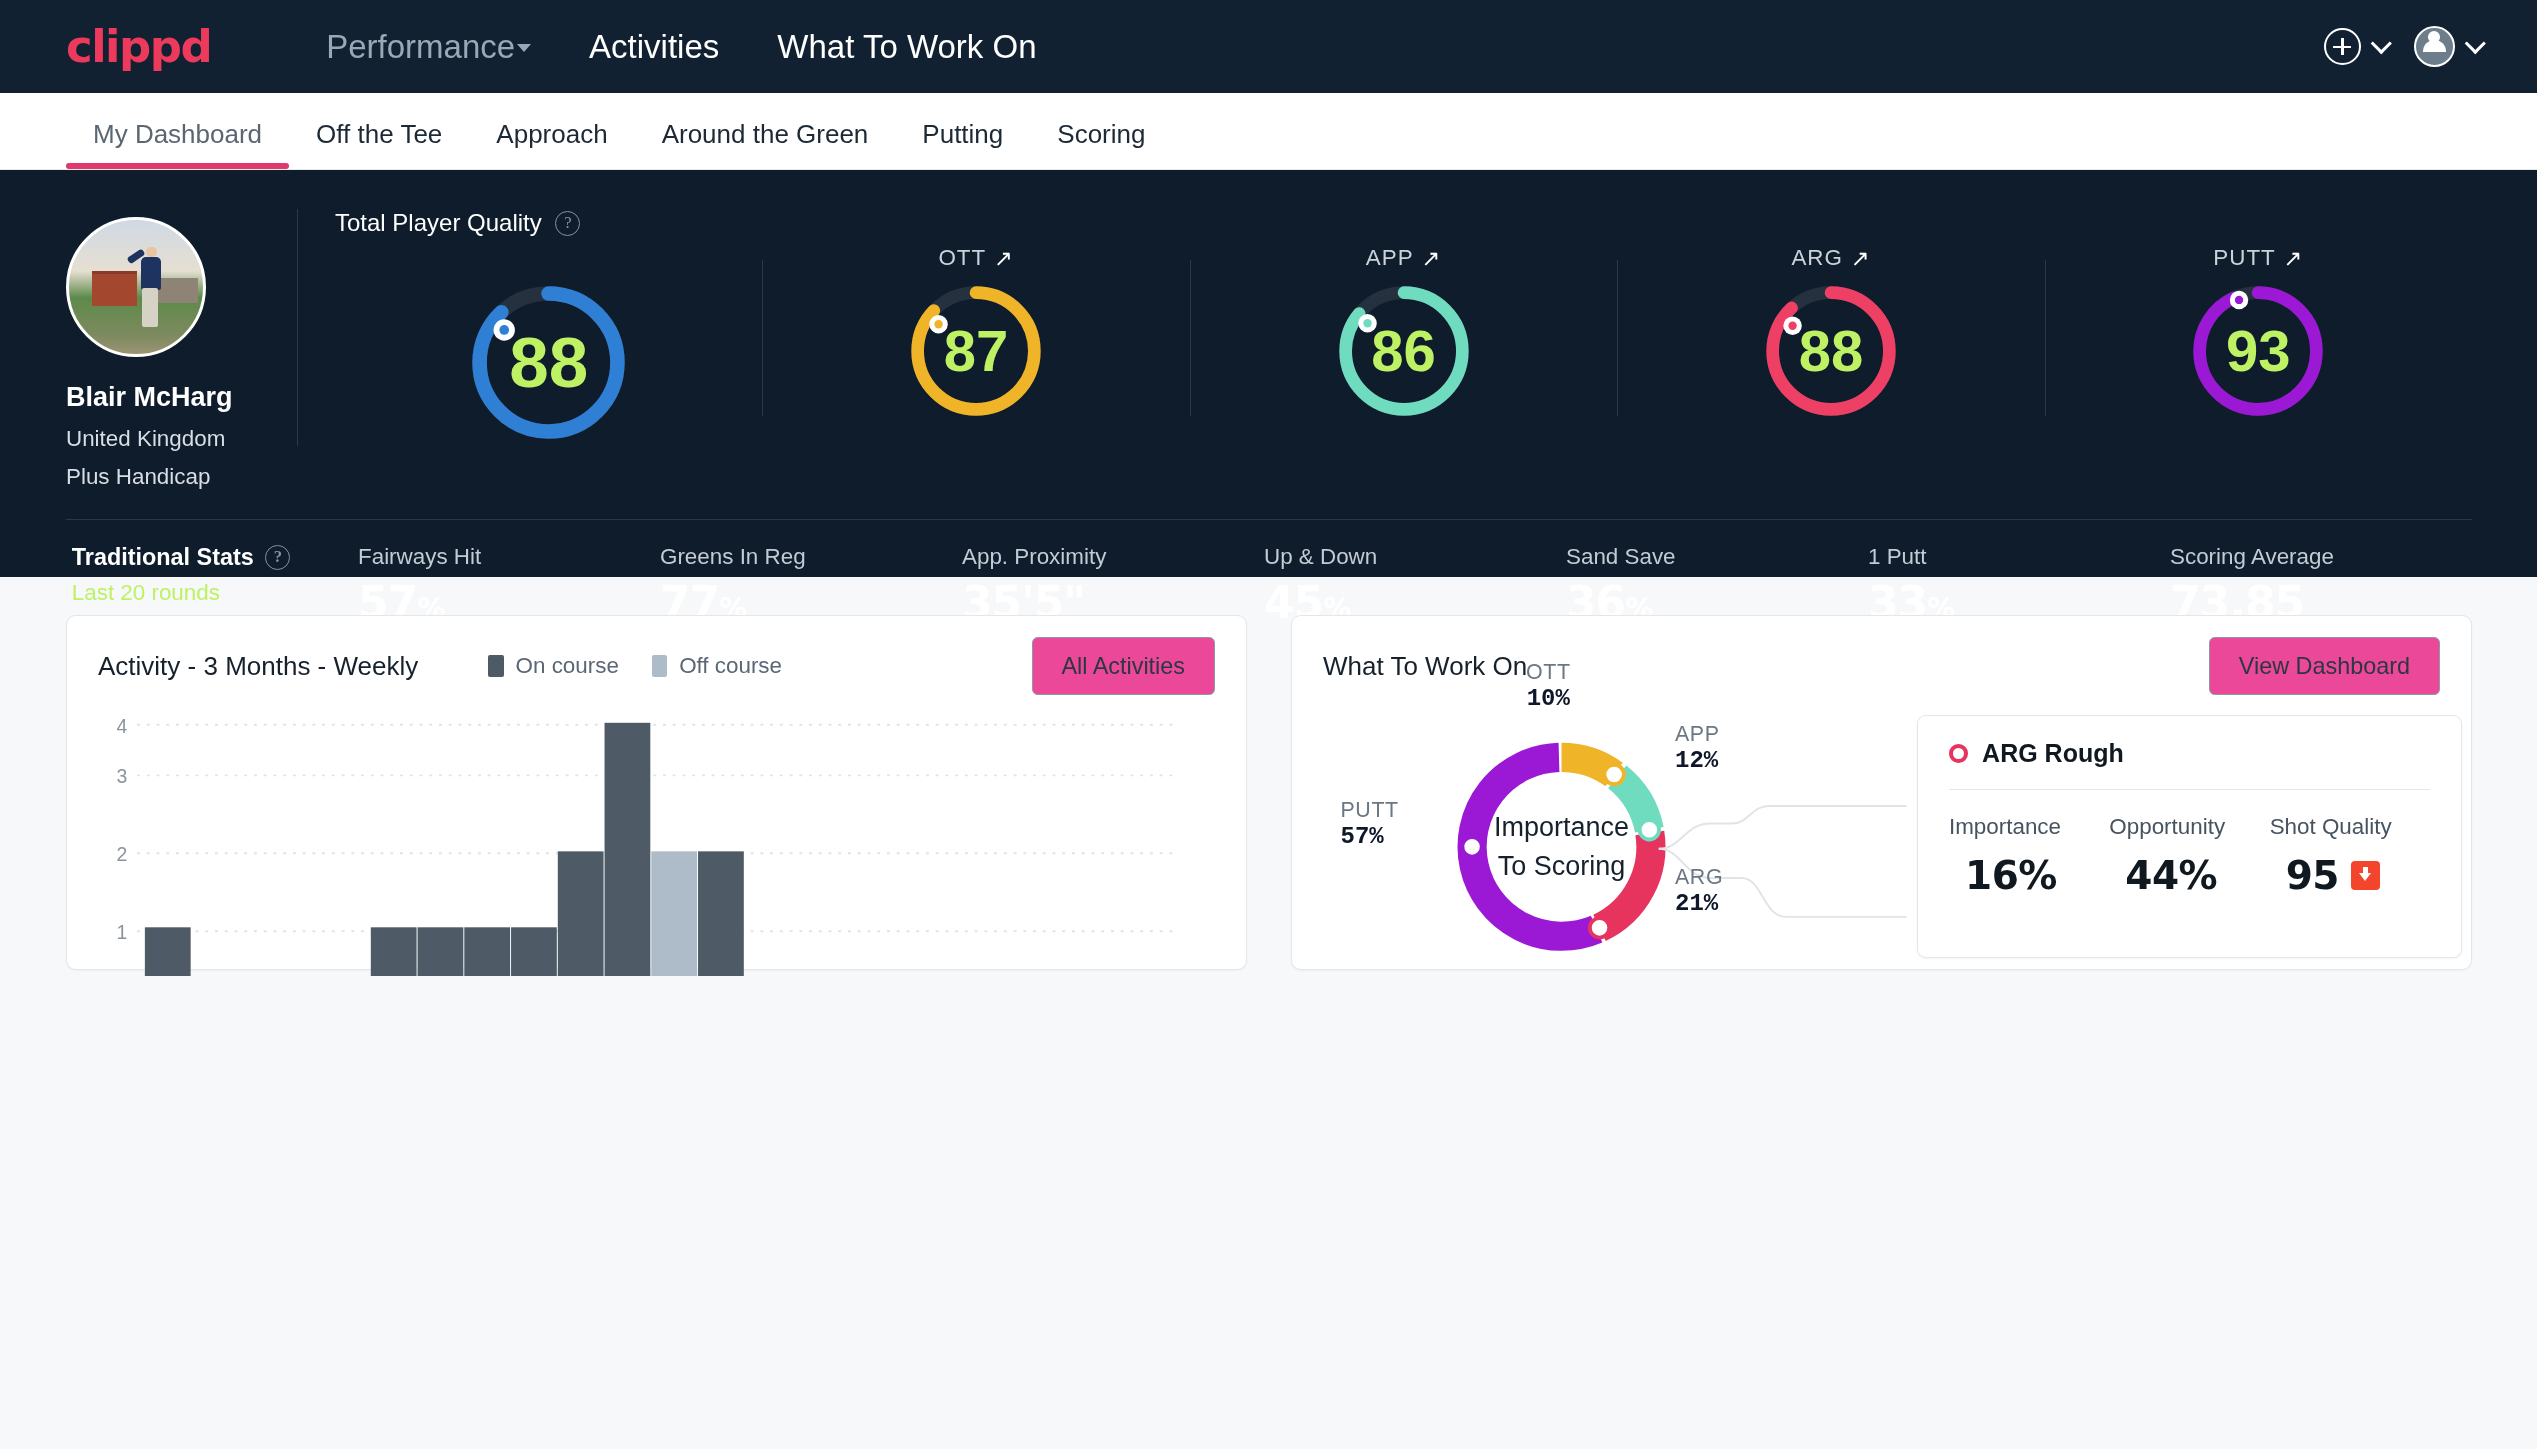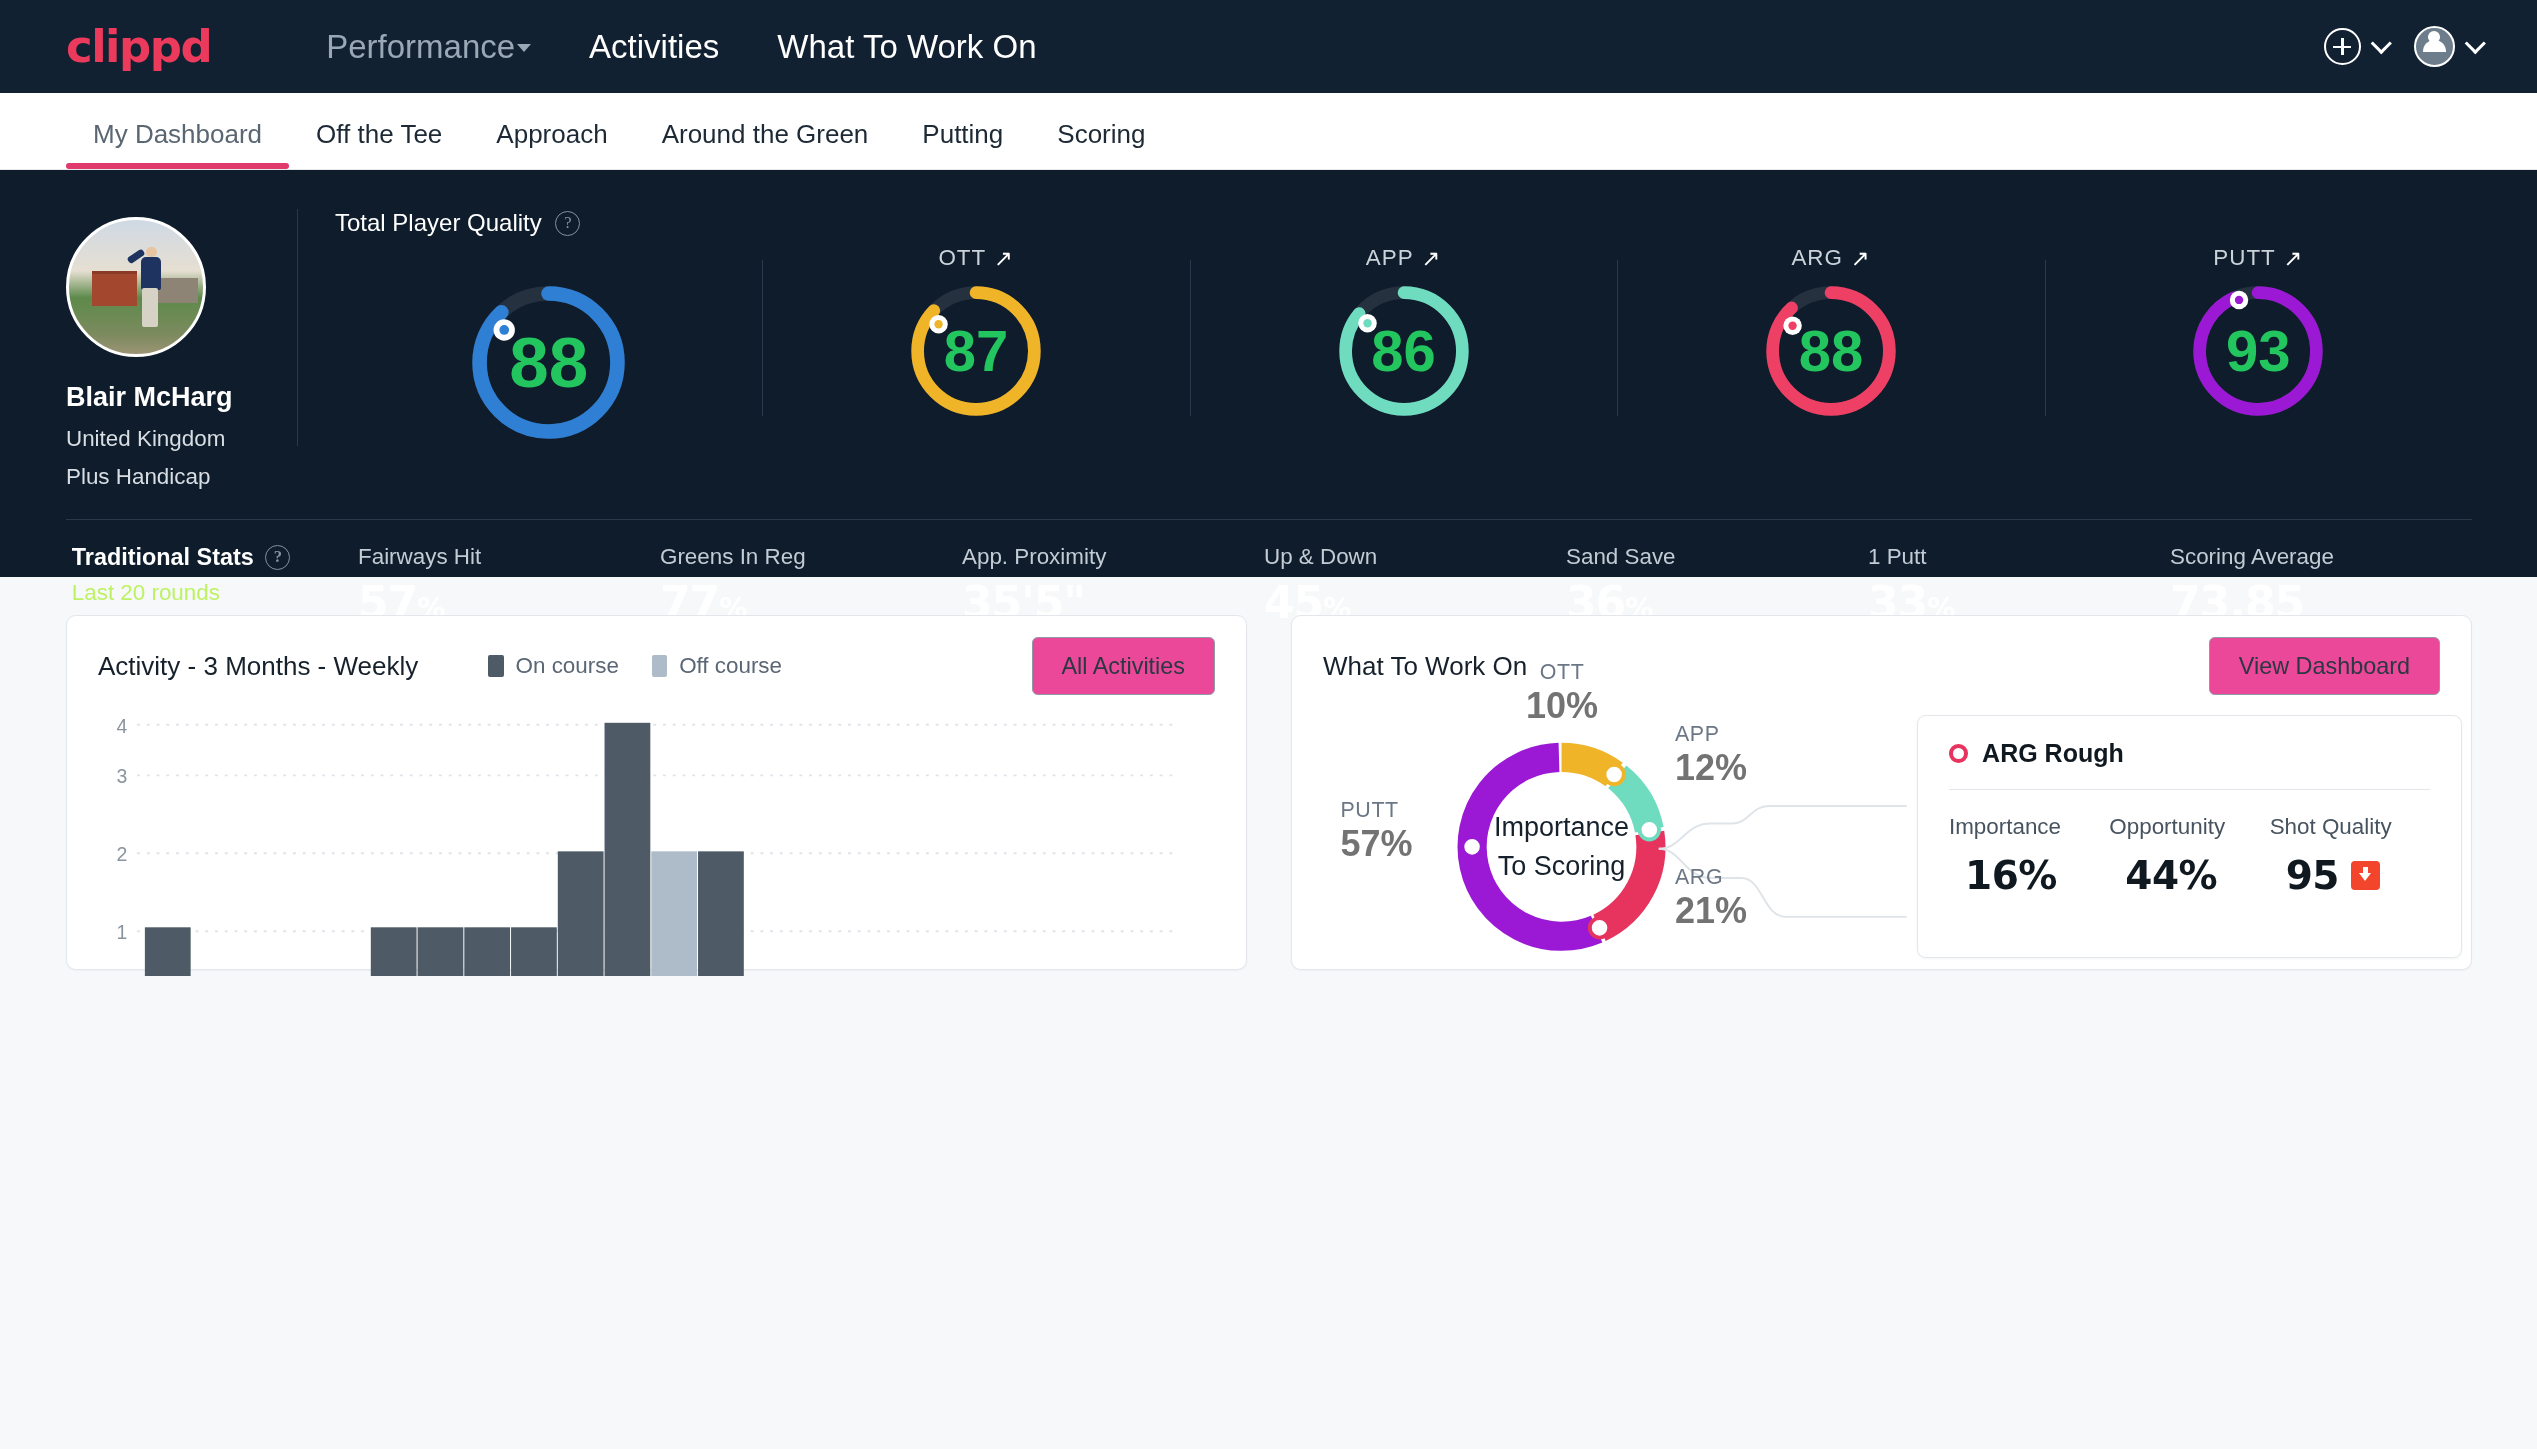--- a/index.html
+++ b/index.html
@@ -177,21 +177,21 @@
   .gcat {
     color: #cbd3da; font-size: 22.4px; letter-spacing: 1px;
     margin-bottom: 7.8px; display: flex; align-items: center; gap: 7.8px;
   }
   .arrow-up-right { font-size: 22.4px; color: #ffffff; }
   .gauge { position: relative; }
   .gauge svg { display: block; }
   .gauge-val {
     position: absolute; inset: 0;
     display: flex; align-items: center; justify-content: center;
-    color: #22c55e; font-weight: 700;
+    color: #bef264; font-weight: 700;
   }
   .gauge.big .gauge-val { font-size: 71px; }
   .gauge.small .gauge-val { font-size: 58px; }
 
   
   .divider-row { border-top: 1px solid #2a3949; margin-top: 17.5px; }
   .stats {
     display: flex; align-items: flex-start;
     padding-top: 23.4px;
   }
@@ -251,21 +251,21 @@
   .wtw-body { display: flex; margin-top: 5.8px; position: relative; height: 292px; }
   .donut-zone { position: relative; width: 584px; flex: 0 0 584px; }
   .donut-center {
     position: absolute; left: 0; right: 0; top: 0; bottom: 0;
     display: flex; flex-direction: column; align-items: center; justify-content: center;
     pointer-events: none;
   }
   .donut-center div { font-size: 27px; color: #16212c; line-height: 1.45; font-weight: 400; }
   .dlabel { position: absolute; text-align: left; }
   .dlabel .k { font-size: 21.4px; color: #6b7785; letter-spacing: 0.6px; }
-  .dlabel .v { font-size: 36px; color: #737373; font-weight: 700; font-family: Liberation Sans, sans-serif; }
+  .dlabel .v { font-size: 24px; color: #0f172a; font-weight: 700; font-family: Liberation Mono, monospace; }
 
   .detail-panel {
     position: absolute;
     left: 594px; top: 13.6px;
     width: 545px; height: 243px;
     border: 1px solid #e3e7eb;
     border-radius: 8.8px;
     background: #fff;
     padding: 23.4px 31px;
     box-shadow: 0 1px 2.9px rgba(16,30,45,.05);

